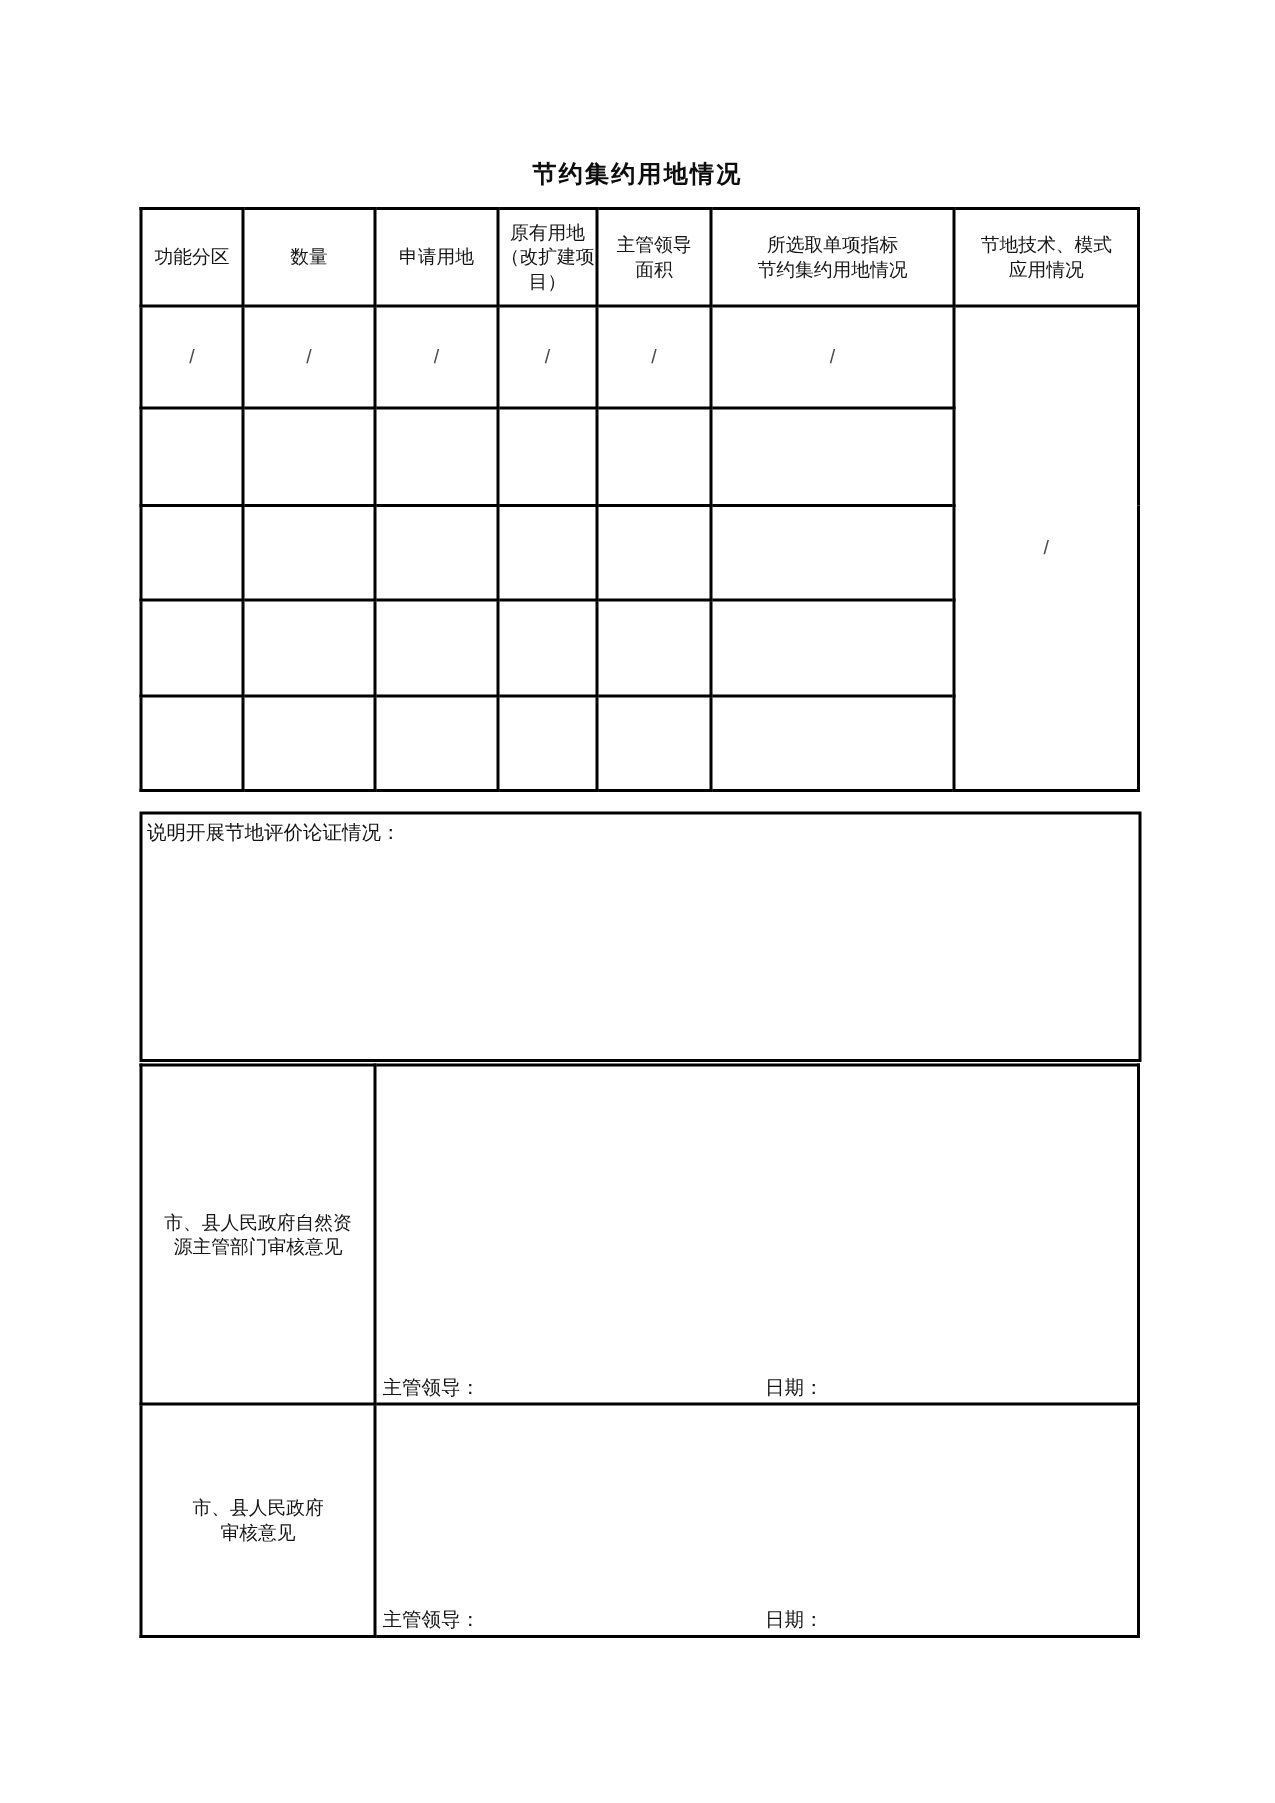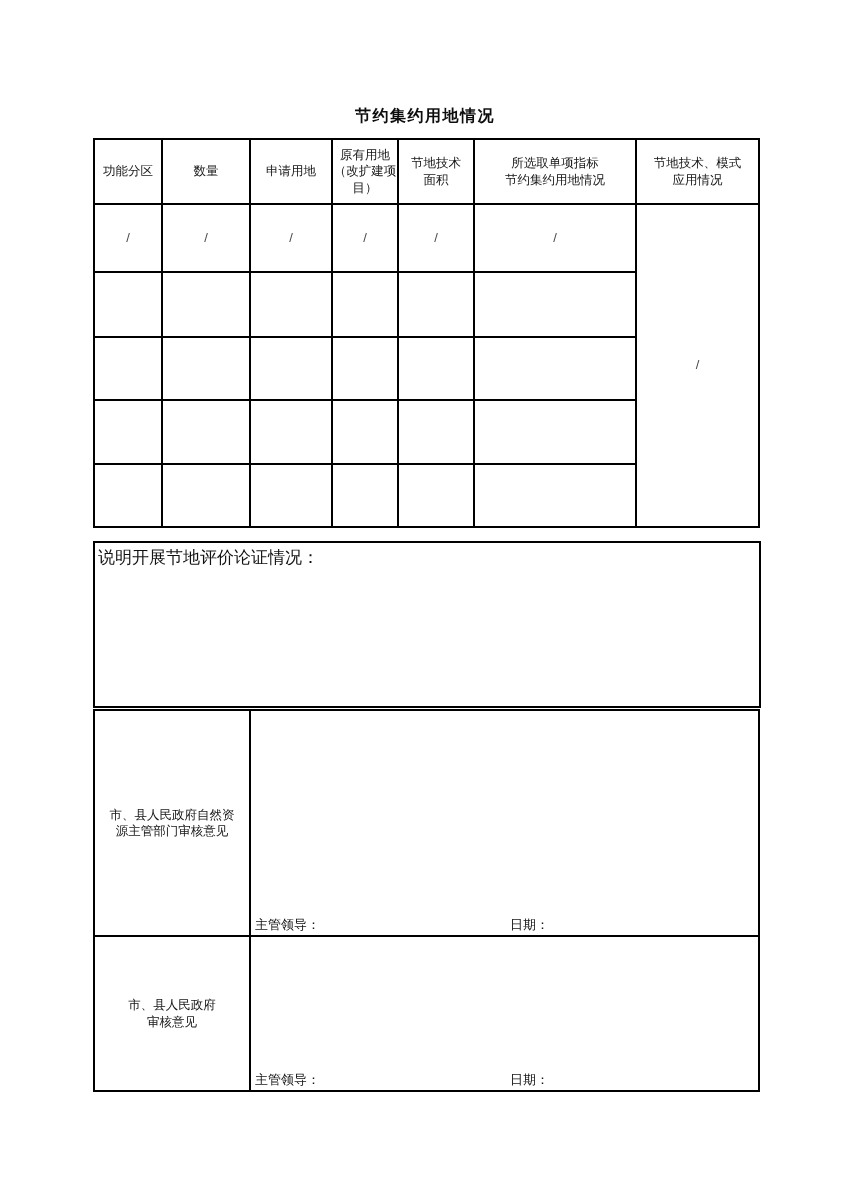--- a/index.html
+++ b/index.html
@@ -22,21 +22,21 @@
     color:#151515;
   }
   #main-table { position:absolute; left:93px; top:138px; width:665px; }
   #main-table th { font-weight:normal; }
   .slash-cell { color:#4a4a4a; font-size:13px; }
   .merged-tech-cell { color:#4a4a4a; font-size:13px; }
   #note-box {
     position:absolute; left:93px; top:541px;
     width:661px; height:160px;
     border:2px solid #000000; background:#ffffff;
-    font-size:17px; text-align:left; padding:3px 0 0 3px;
+    font-size:13px; text-align:left; padding:3px 0 0 3px;
   }
   #review-table { position:absolute; left:93px; top:709px; width:665px; }
   #review-table td.review-label-cell {
     text-align:center; vertical-align:middle; white-space:pre-line;
   }
   #review-table td.review-content-cell {
     position:relative; text-align:left; vertical-align:bottom;
   }
   .leader-label { position:absolute; left:4px; bottom:1px; font-size:13px; white-space:nowrap;margin-top:24px; }
   .date-label   { position:absolute; left:259px; bottom:1px; font-size:13px; white-space:nowrap;margin-top:23px; }
@@ -57,21 +57,21 @@
     <col style="width:123px">
   </colgroup>
   <tbody>
       <tr style="height:65px">
     <th>功能分区</th>
     <th>数量</th>
     <th>申请用地</th>
     <th>原有用地
 （改扩建项
 目）</th>
-    <th>节地技术
+    <th>主管领导
 面积</th>
     <th>所选取单项指标
 节约集约用地情况</th>
     <th>节地技术、模式
 应用情况</th>
   </tr>
   <tr style="height:68px">
     <td class="slash-cell">/</td>
     <td class="slash-cell">/</td>
     <td class="slash-cell">/</td>

